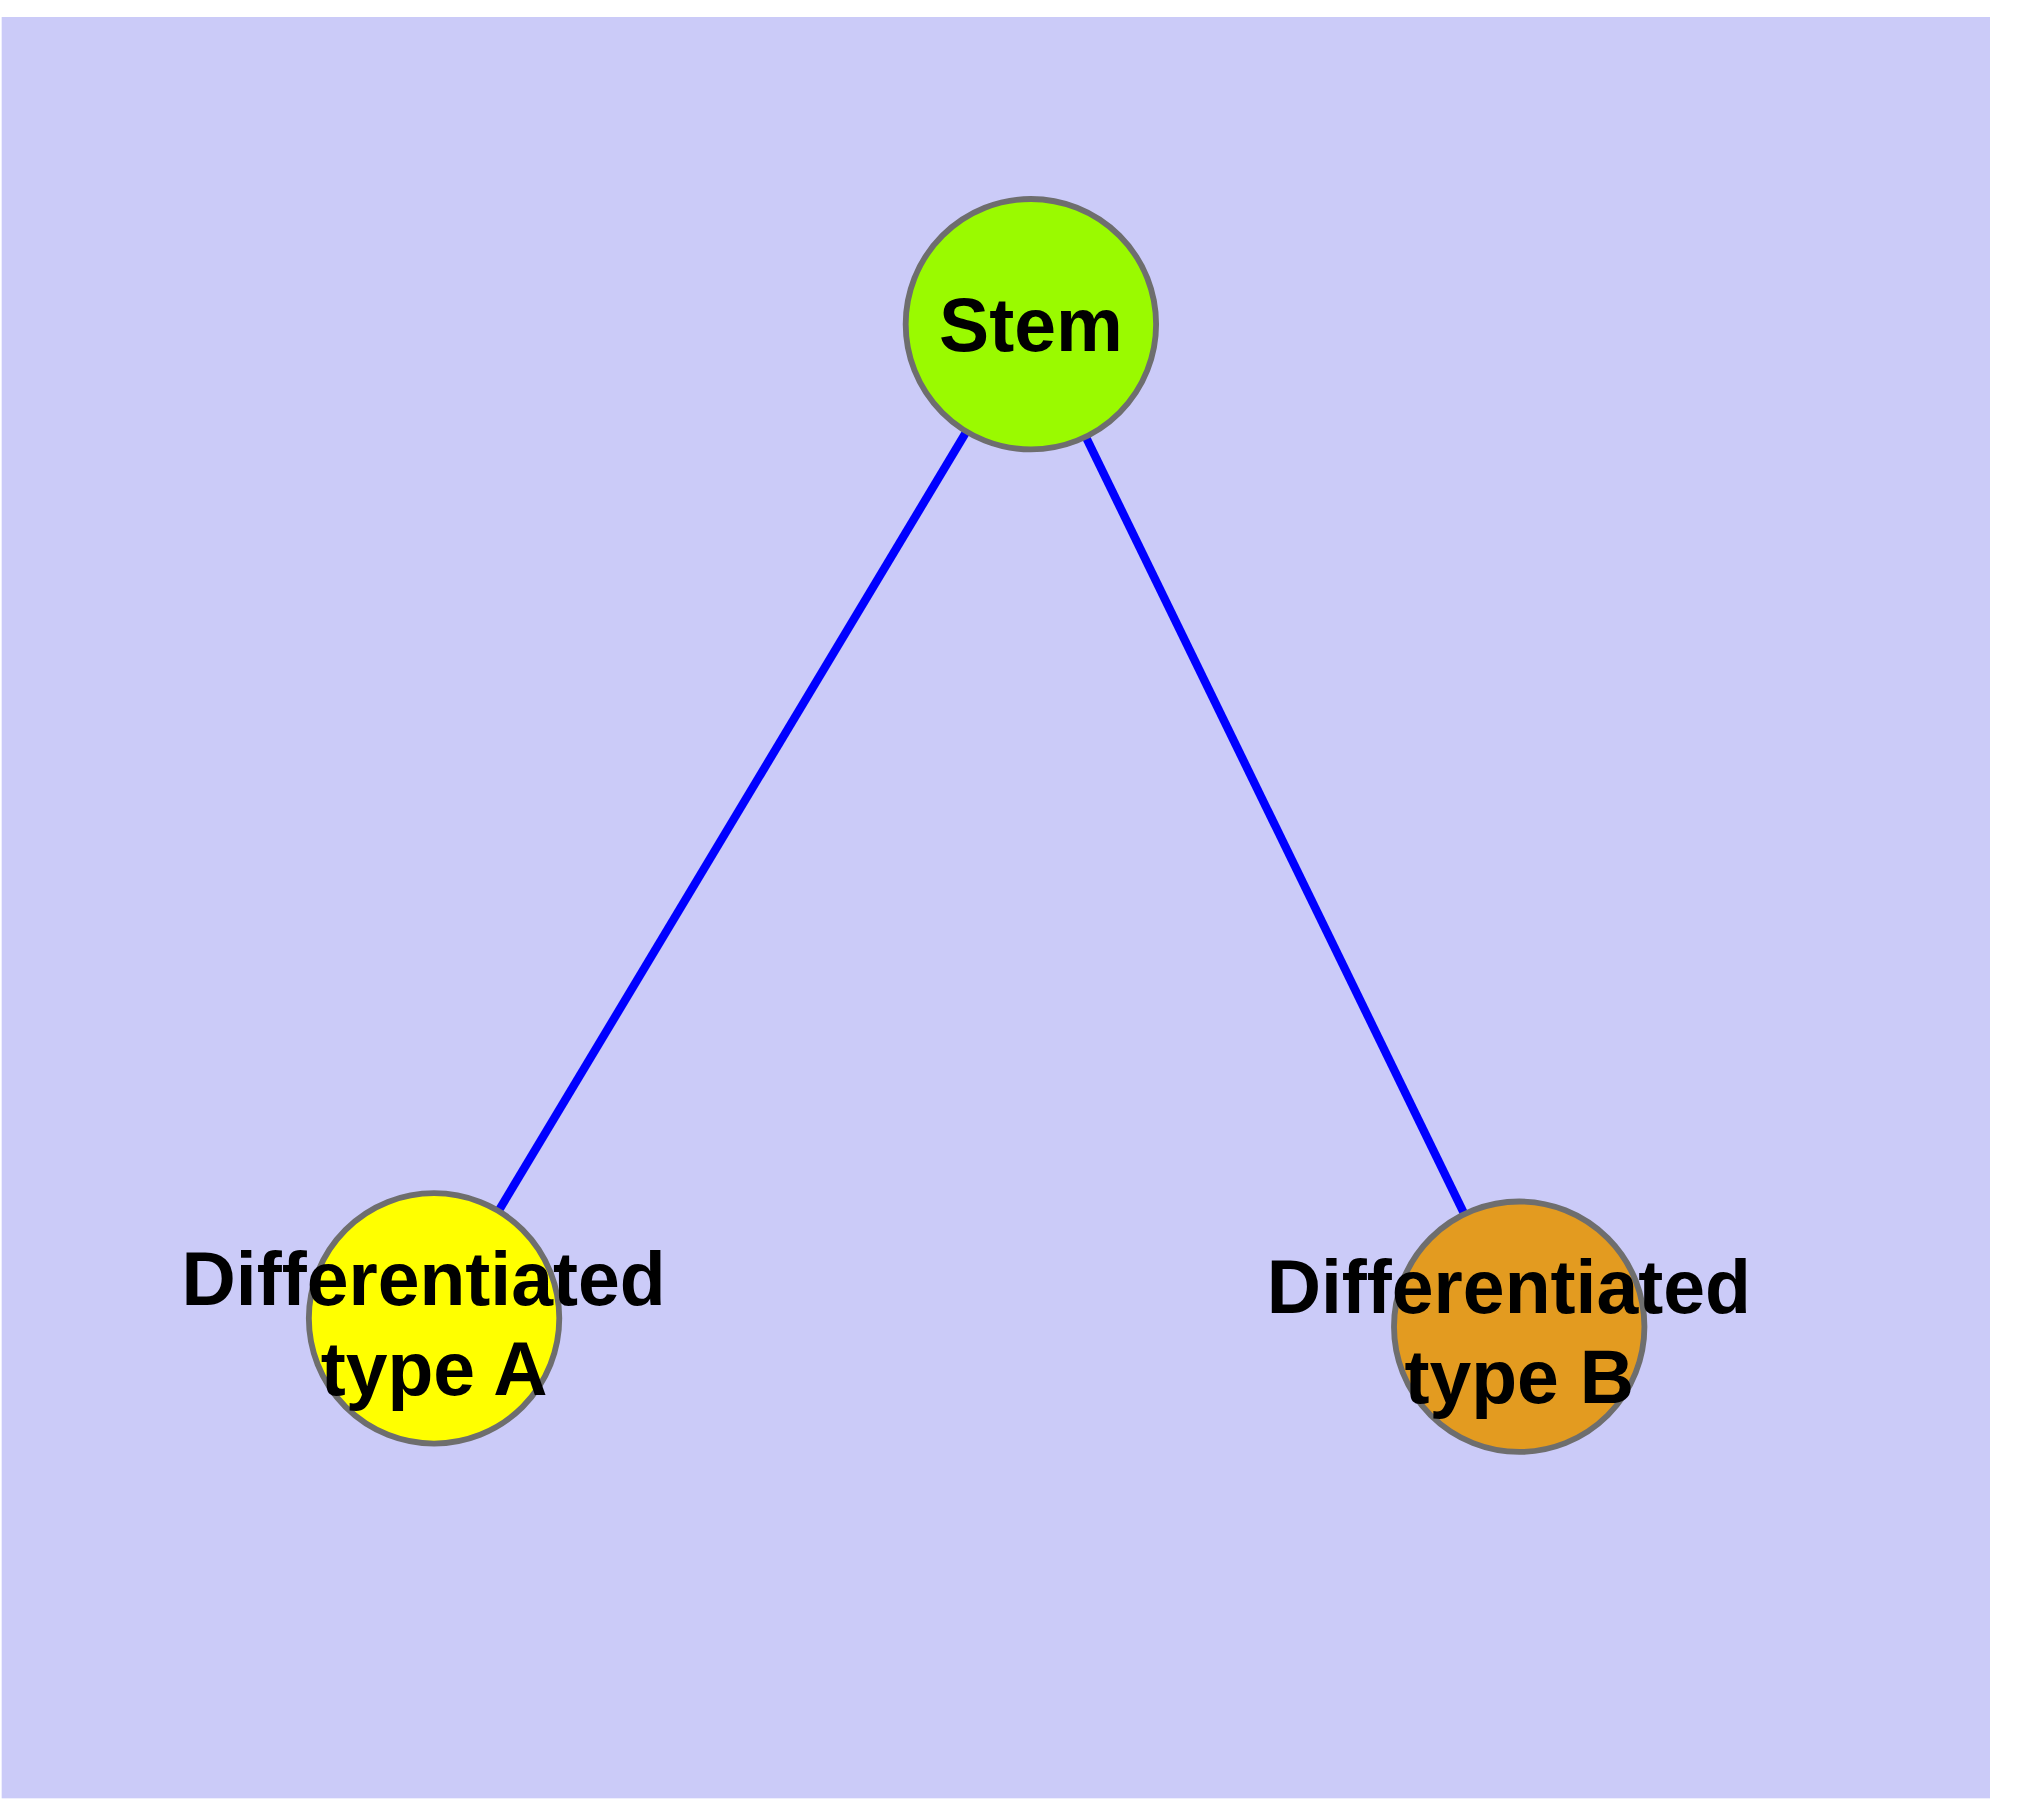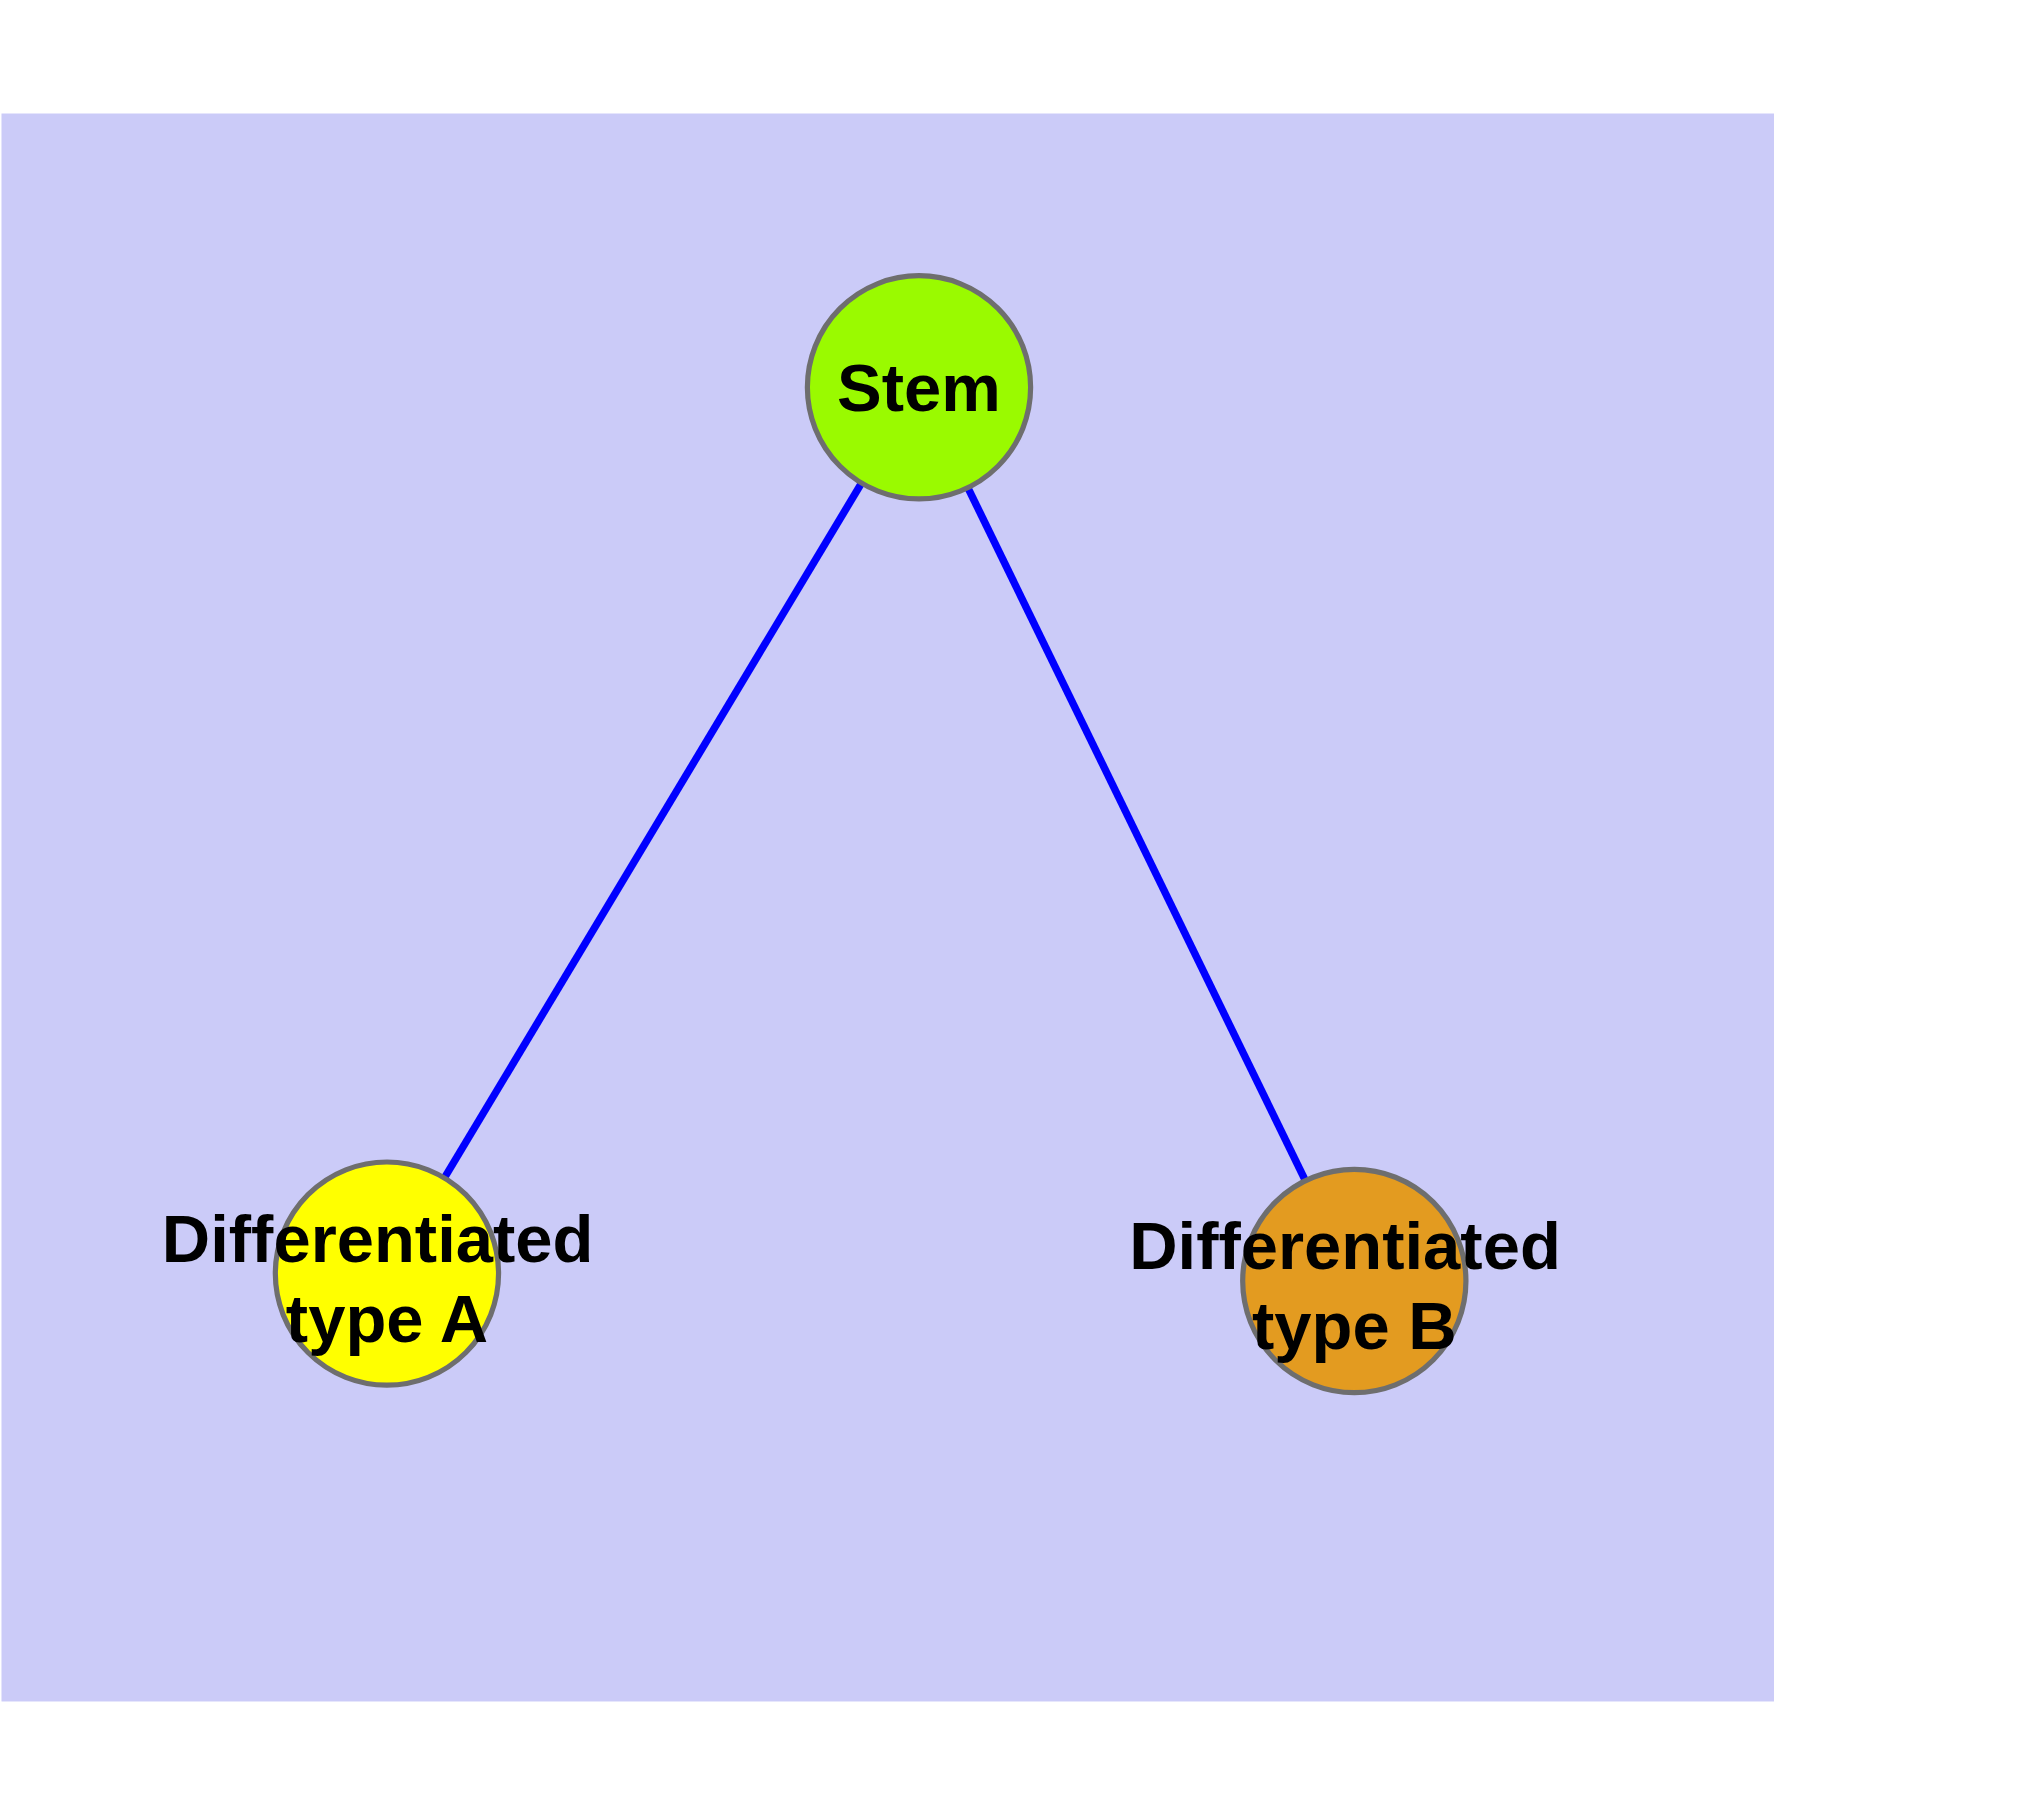--- a/index.html
+++ b/index.html
@@ -5,21 +5,21 @@
   html, body {
     margin: 0;
     padding: 0;
     background: #ffffff;
     width: 2021px;
     height: 1812px;
     overflow: hidden;
   }
   .stage {
     position: relative;
-    width: 1774px;
+    width: 1990px;
     height: 1812px;
   }
   svg {
     display: block;
     width: 100%;
     height: 100%;
   }
   .edge {
     stroke-width: 10;
     stroke-linecap: butt;

